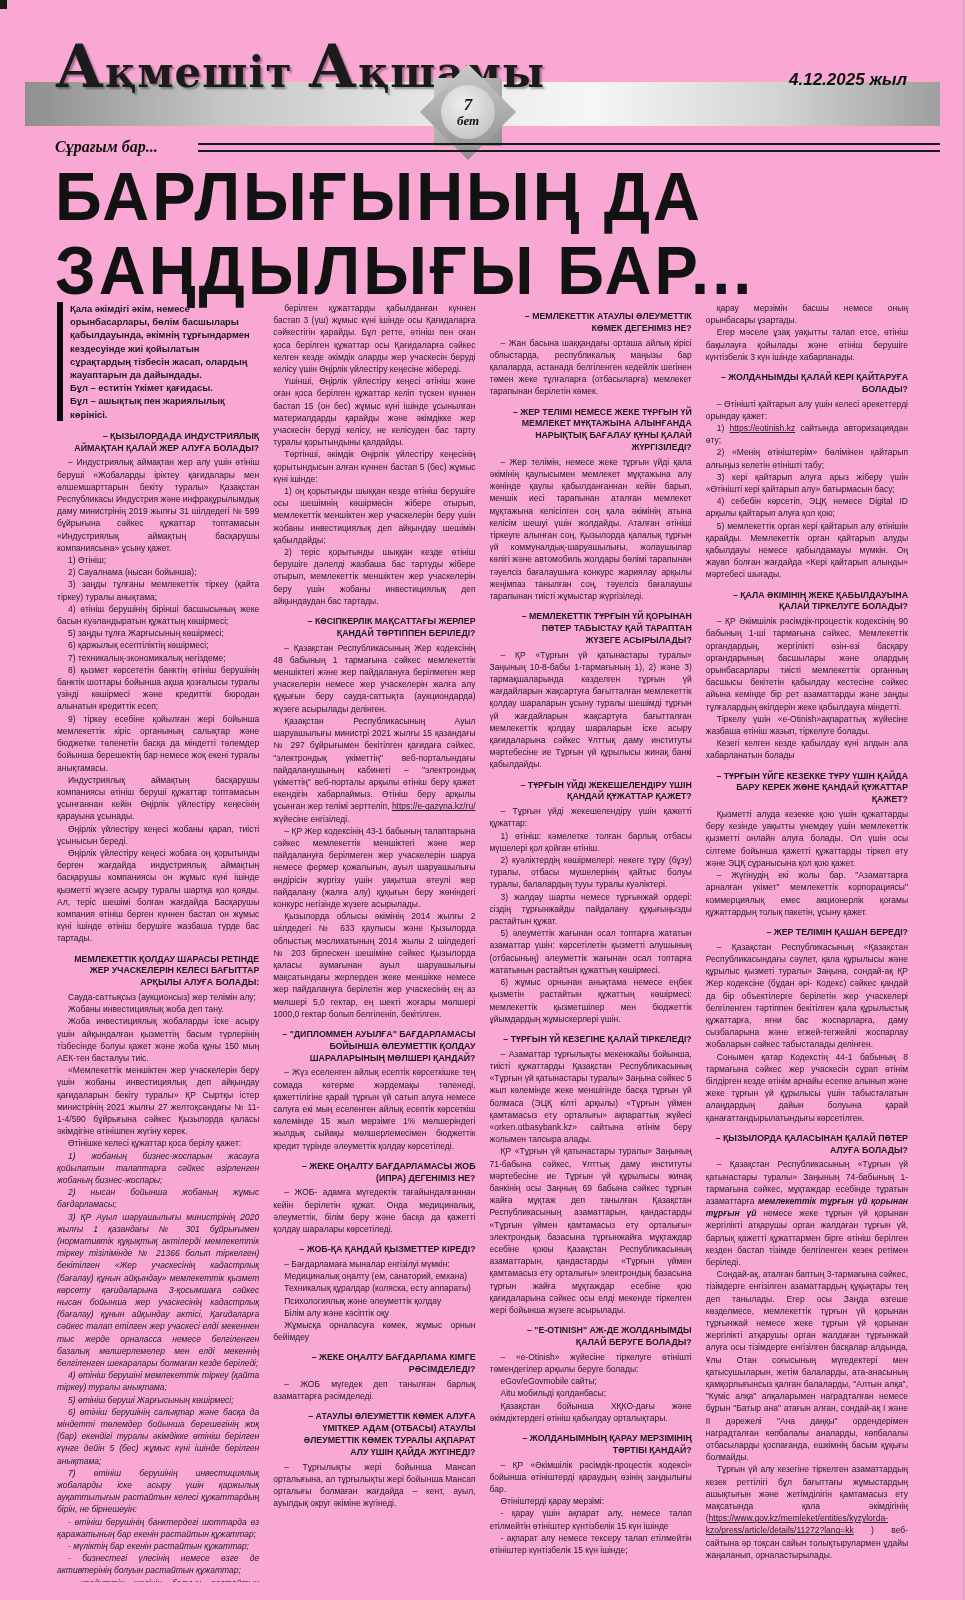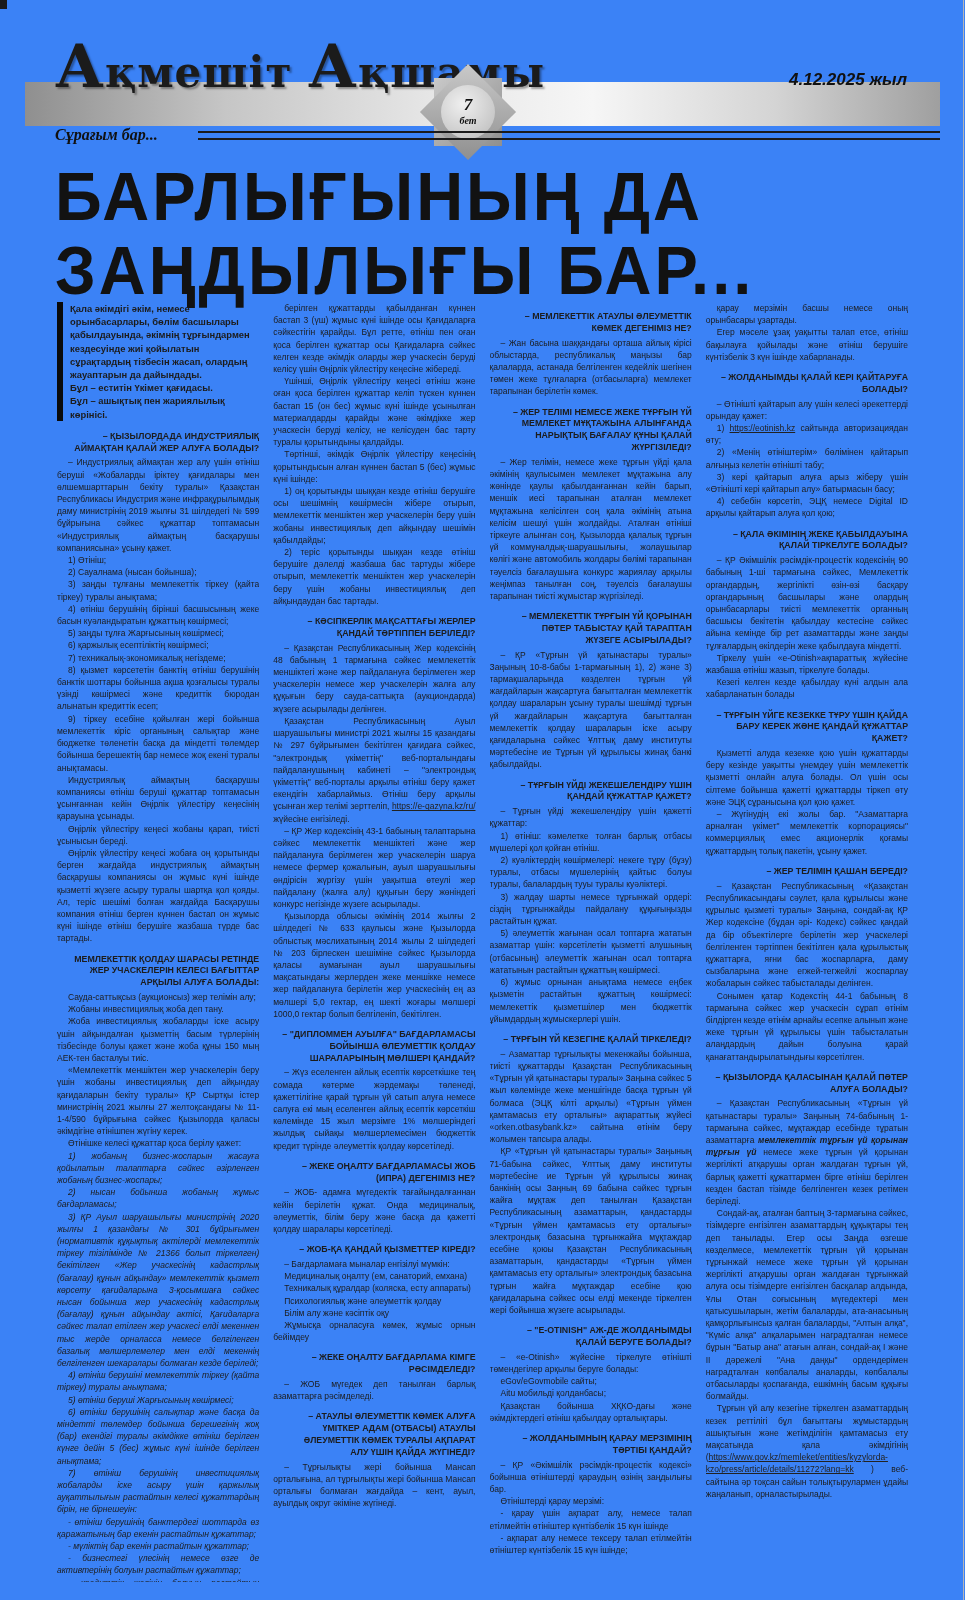--- a/index.html
+++ b/index.html
@@ -1,40 +1,40 @@
 <!DOCTYPE html>
 <html><head>
 <meta charset="utf-8">
 <style>
   html,body{margin:0;padding:0;background:#e8e8e8;}
-  .page{position:relative;width:965px;height:1600px;background:#3b82f6;margin:0 auto;
+  .page{position:relative;width:965px;height:1600px;background:#f9a8d4;margin:0 auto;
         font-family:"Liberation Sans",sans-serif;color:#1c1c1c;overflow:hidden;}
   .scan-edge{position:absolute;right:1px;top:0;bottom:0;width:1px;background:#b5b5b5;}
   .corner-mark{position:absolute;left:0;top:0;width:7px;height:9px;background:#1a1a1a;}
 
   
   .banner-bar{position:absolute;left:25px;right:25px;top:82px;height:44px;
     background:linear-gradient(90deg,#8f8f8f 0%,#c6c6c6 22%,#e7e7e7 45%,#f6f6f6 62%,#d4d4d4 82%,#9f9f9f 100%);}
   .nameplate{position:absolute;left:55px;top:48px;font-family:"DejaVu Serif","Liberation Serif",serif;
     font-weight:bold;font-size:42px;color:#1b1b1b;letter-spacing:1px;text-shadow:2px 2px 2px rgba(0,0,0,.35);}
   .nameplate .cap{font-size:60px;line-height:0;}
   .issue-date{position:absolute;right:58px;top:70px;font-family:Liberation Sans, sans-serif;
     font-weight:bold;font-style:italic;font-size:17px;color:#111;}
   .badge{position:absolute;left:468px;top:112px;width:0;height:0;}
   .star,.star2{position:absolute;left:-34px;top:-34px;width:68px;height:68px;
     background:linear-gradient(135deg,#c9c9c9,#8f8f8f);}
   .star2{transform:rotate(45deg);}
   .badge-circle{position:absolute;left:-27px;top:-27px;width:54px;height:54px;border-radius:50%;
     background:radial-gradient(circle at 40% 35%,#efefef,#b9b9b9);display:flex;flex-direction:column;
     align-items:center;justify-content:center;font-family:"Liberation Serif",serif;font-weight:bold;font-style:italic;}
   .badge-num{font-size:17px;line-height:17px;color:#111;}
-  .badge-word{font-size:10px;line-height:15px;color:#111;}
+  .badge-word{font-size:13px;line-height:15px;color:#111;}
 
   
-  .kicker-row{position:absolute;left:55px;right:25px;top:126px;height:20px;}
+  .kicker-row{position:absolute;left:55px;right:25px;top:138px;height:20px;}
   .kicker{position:absolute;left:0;top:0;font-family:"Liberation Serif",serif;font-weight:bold;
     font-style:italic;font-size:16px;color:#111;}
   .double-rule{position:absolute;left:143px;right:0;top:5px;height:5px;
     border-top:2px solid #1a1a1a;border-bottom:2px solid #1a1a1a;}
   .headline{position:absolute;left:55px;top:160px;width:860px;font-weight:bold;color:#121212;
     font-size:65px;line-height:69px;letter-spacing:3px;transform:scaleY(1.06);transform-origin:left top;
     white-space:nowrap;}
 
   
   .body-cols{position:absolute;left:57px;top:302px;width:851px;height:1280px;display:flex;gap:14px;}
@@ -177,20 +177,21 @@
       </div>
       <div class="col">
         <div class="para">қарау мерзімін басшы немесе оның орынбасары ұзартады.</div>
         <div class="para">Егер мәселе ұзақ уақытты талап етсе, өтініш бақылауға қойылады және өтініш берушіге күнтізбелік 3 күн ішінде хабарланады.</div>
         <div class="qh">– ЖОЛДАНЫМДЫ ҚАЛАЙ КЕРІ ҚАЙТАРУҒА БОЛАДЫ?</div>
         <div class="para">– Өтінішті қайтарып алу үшін келесі әрекеттерді орындау қажет:</div>
         <div class="para">1) <span class="lnk">https://eotinish.kz</span> сайтында авторизациядан өту;</div>
         <div class="para">2) «Менің өтініштерім» бөлімінен қайтарып алғыңыз келетін өтінішті табу;</div>
         <div class="para">3) кері қайтарып алуға арыз жіберу үшін «Өтінішті кері қайтарып алу» батырмасын басу;</div>
         <div class="para">4) себебін көрсетіп, ЭЦҚ немесе Digital ID арқылы қайтарып алуға қол қою;</div>
+        <div class="para">5) мемлекеттік орган кері қайтарып алу өтінішін қарайды. Мемлекеттік орган қайтарып алуды қабылдауы немесе қабылдамауы мүмкін. Оң жауап болған жағдайда «Кері қайтарып алынды» мәртебесі шығады.</div>
         <div class="qh">– ҚАЛА ӘКІМІНІҢ ЖЕКЕ ҚАБЫЛДАУЫНА ҚАЛАЙ ТІРКЕЛУГЕ БОЛАДЫ?</div>
         <div class="para">– ҚР Әкімшілік рәсімдік-процестік кодексінің 90 бабының 1-ші тармағына сәйкес, Мемлекеттік органдардың, жергілікті өзін-өзі басқару органдарының басшылары және олардың орынбасарлары тиісті мемлекеттік органның басшысы бекітетін қабылдау кестесіне сәйкес айына кемінде бір рет азаматтарды және заңды тұлғалардың өкілдерін жеке қабылдауға міндетті.</div>
         <div class="para">Тіркелу үшін «e-Otinish»ақпараттық жүйесіне жазбаша өтініш жазып, тіркелуге болады.</div>
         <div class="para">Кезегі келген кезде қабылдау күні алдын ала хабарланатын болады</div>
         <div class="qh">– ТҰРҒЫН ҮЙГЕ КЕЗЕККЕ ТҰРУ ҮШІН ҚАЙДА БАРУ КЕРЕК ЖӘНЕ ҚАНДАЙ ҚҰЖАТТАР ҚАЖЕТ?</div>
         <div class="para">Қызметті алуда кезекке қою үшін құжаттарды беру кезінде уақытты үнемдеу үшін мемлекеттік қызметті онлайн алуға болады. Ол үшін осы сілтеме бойынша қажетті құжаттарды тіркеп  өту және ЭЦҚ сұранысына қол қою қажет.</div>
         <div class="para">– Жүгінудің екі жолы бар. "Азаматтарға арналған үкімет" мемлекеттік корпорациясы" коммерциялық емес акционерлік қоғамы құжаттардың толық пакетін, ұсыну қажет.</div>
         <div class="qh">– ЖЕР ТЕЛІМІН ҚАШАН БЕРЕДІ?</div>
         <div class="para">– Қазақстан Республикасының «Қазақстан Республикасындағы сәулет, қала құрылысы және құрылыс қызметі туралы» Заңына, сондай-ақ ҚР Жер кодексіне (бұдан әрі- Кодекс) сәйкес қандай да бір объектілерге берілетін жер учаскелері белгіленген тәртіппен бекітілген қала құрылыстық құжаттарға, яғни бас жоспарларға, даму сызбаларына және егжей-тегжейлі жоспарлау жобаларын сәйкес табысталады делінген.</div>
         <div class="para">Сонымен қатар Кодекстің 44-1 бабының 8 тармағына сәйкес жер учаскесін сұрап өтінім білдірген кезде өтінім арнайы есепке алынып және жеке тұрғын үй құрылысы үшін табысталатын алаңдардың дайын болуына қарай қанағаттандырылатындығы көрсетілген.</div>

